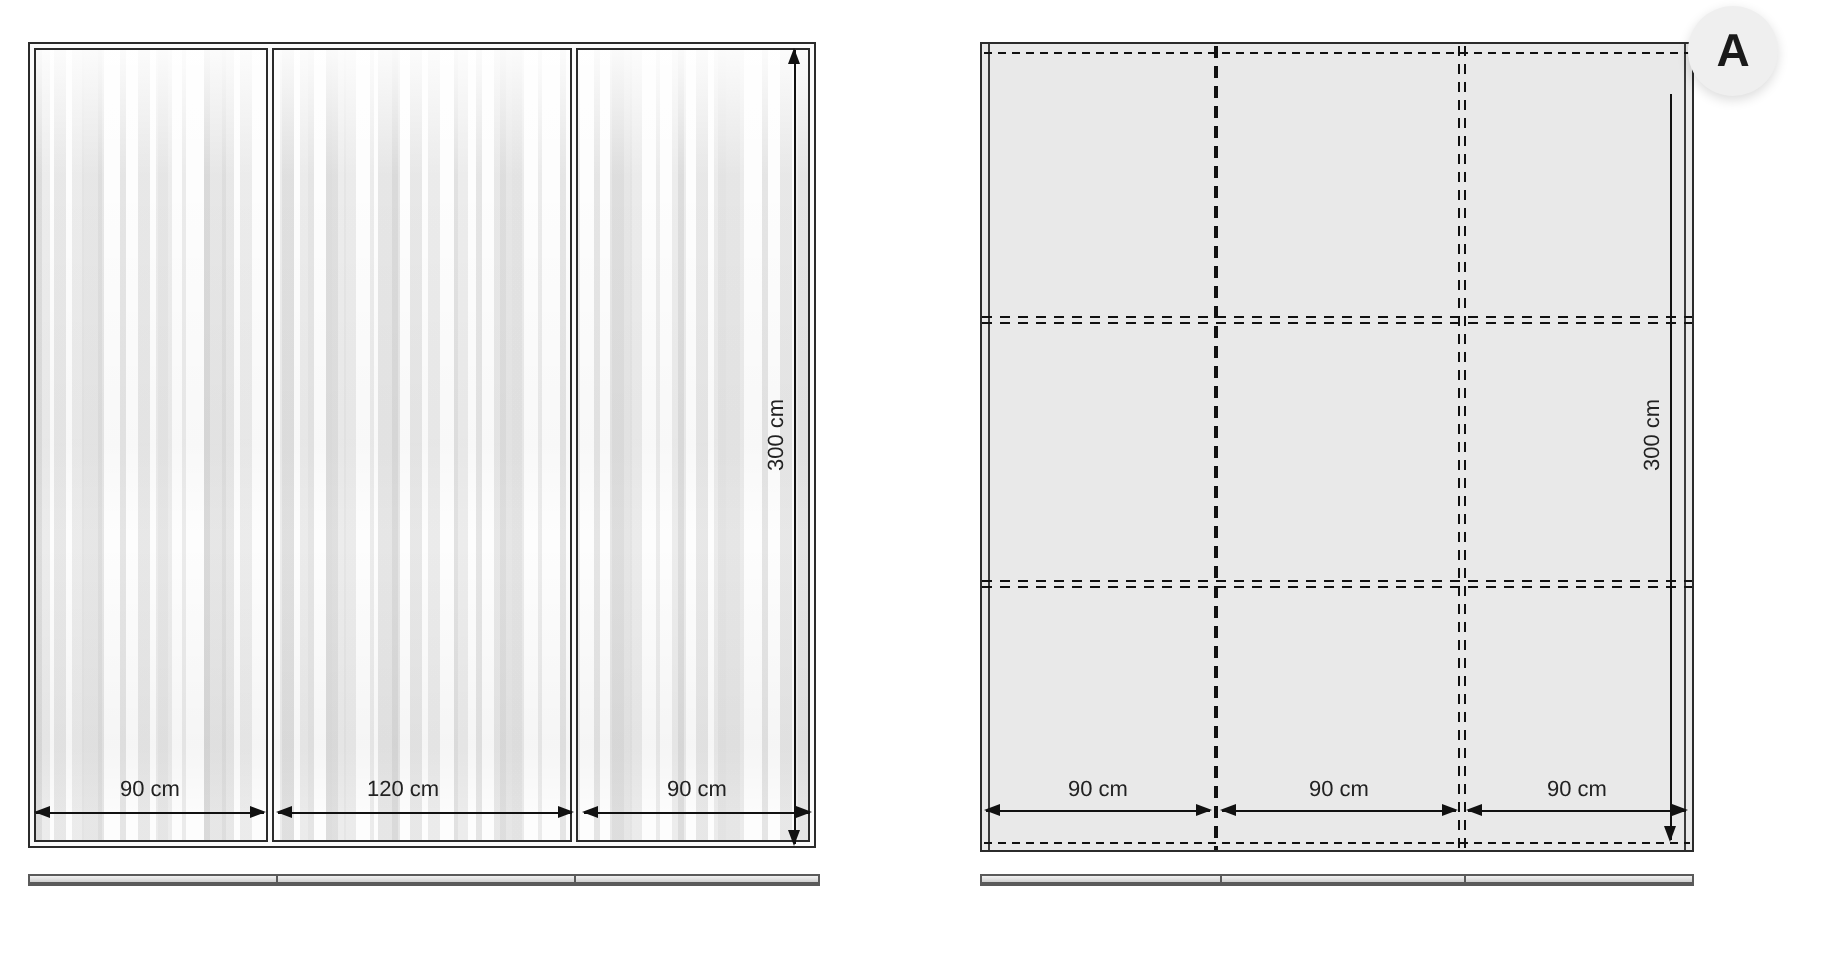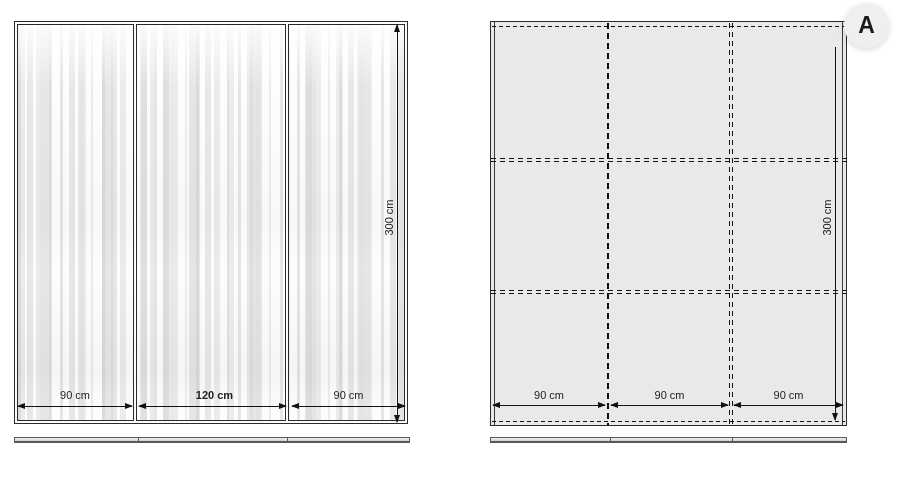--- a/index.html
+++ b/index.html
@@ -75,21 +75,21 @@
       <div class="panel p3 stripes"></div>
     </div>
 
     <div class="dim-label" style="left:17px;top:390px;width:116px;">90 cm</div>
     <div class="dim-h" style="left:17px;top:403px;width:116px;">
       <span class="ah ah-l"></span>
       <span class="line"></span>
       <span class="ah ah-r"></span>
     </div>
 
-    <div class="dim-label" style="left:140px;top:390px;width:149px;font-weight:bold;">120 cm</div>
+    <div class="dim-label" style="left:127px;top:390px;width:149px;">120 cm</div>
     <div class="dim-h" style="left:138px;top:403px;width:149px;">
       <span class="ah ah-l"></span>
       <span class="line"></span>
       <span class="ah ah-r"></span>
     </div>
 
     <div class="dim-label" style="left:291px;top:390px;width:115px;">90 cm</div>
     <div class="dim-h" style="left:291px;top:403px;width:115px;">
       <span class="ah ah-l"></span>
       <span class="line"></span>

